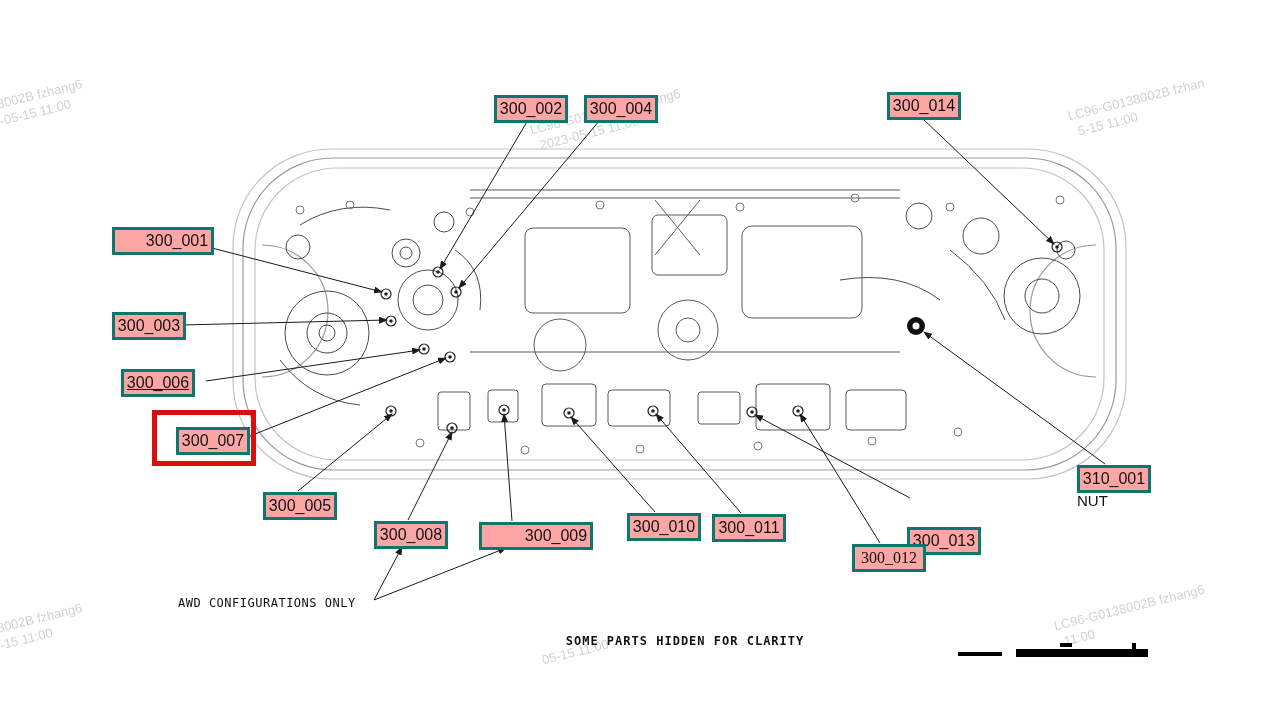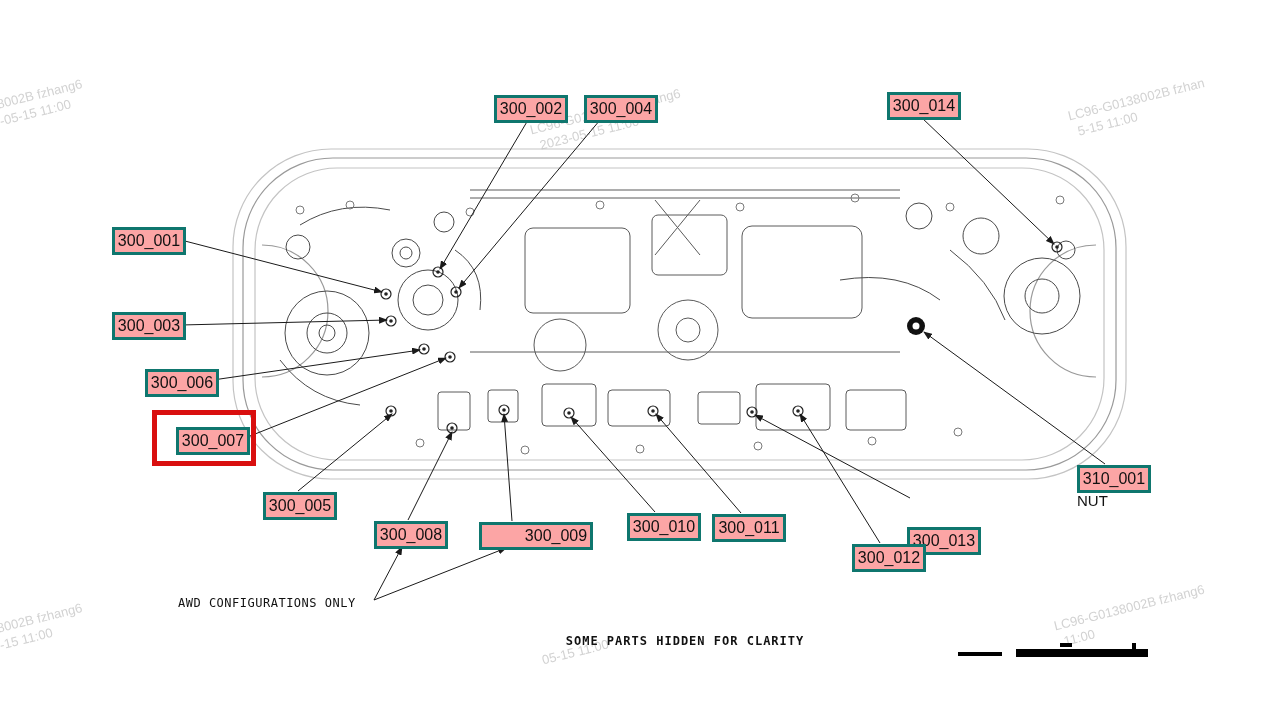--- a/index.html
+++ b/index.html
@@ -192,31 +192,31 @@
       <rect x="958" y="652" width="44" height="4"></rect>
       <rect x="1016" y="649" width="132" height="8"></rect>
       <rect x="1060" y="643" width="12" height="4"></rect>
       <rect x="1132" y="643" width="4" height="12"></rect>
     </g>
   </svg>
 
   <div class="callout" style="left:494px;top:95px;">300_002</div>
   <div class="callout" style="left:584px;top:95px;">300_004</div>
   <div class="callout" style="left:887px;top:92px;">300_014</div>
-  <div class="callout" style="left:112px;top:227px;">300_001</div>
+  <div class="callout" style="left:112px;top:227px;padding-left:28px;">300_001</div>
   <div class="callout" style="left:112px;top:312px;">300_003</div>
-  <div class="callout" style="left:145px;top:369px;">300_006</div>
+  <div class="callout" style="left:121px;top:369px;text-decoration:underline;">300_006</div>
   <div class="callout" style="left:176px;top:427px;">300_007</div>
   <div class="callout" style="left:263px;top:492px;">300_005</div>
   <div class="callout" style="left:374px;top:521px;">300_008</div>
   <div class="callout" style="left:479px;top:522px;padding-left:40px;">300_009</div>
   <div class="callout" style="left:627px;top:513px;">300_010</div>
   <div class="callout" style="left:712px;top:514px;">300_011</div>
   <div class="callout" style="left:907px;top:498px;margin-top:29px;">300_013</div>
-  <div class="callout" style="left:852px;top:544px;">300_012</div>
+  <div class="callout" style="left:852px;top:544px;font-family:Liberation Serif, serif;">300_012</div>
   <div class="callout" style="left:1077px;top:465px;">310_001</div>
   <div class="callout-sub" style="left:1077px;top:492px;">NUT</div>
 
   <div class="target-box"></div>
 
   <div class="awd-note">AWD CONFIGURATIONS ONLY</div>
   <div class="subtitle">SOME PARTS HIDDEN FOR CLARITY</div>
 
 </div>
 

